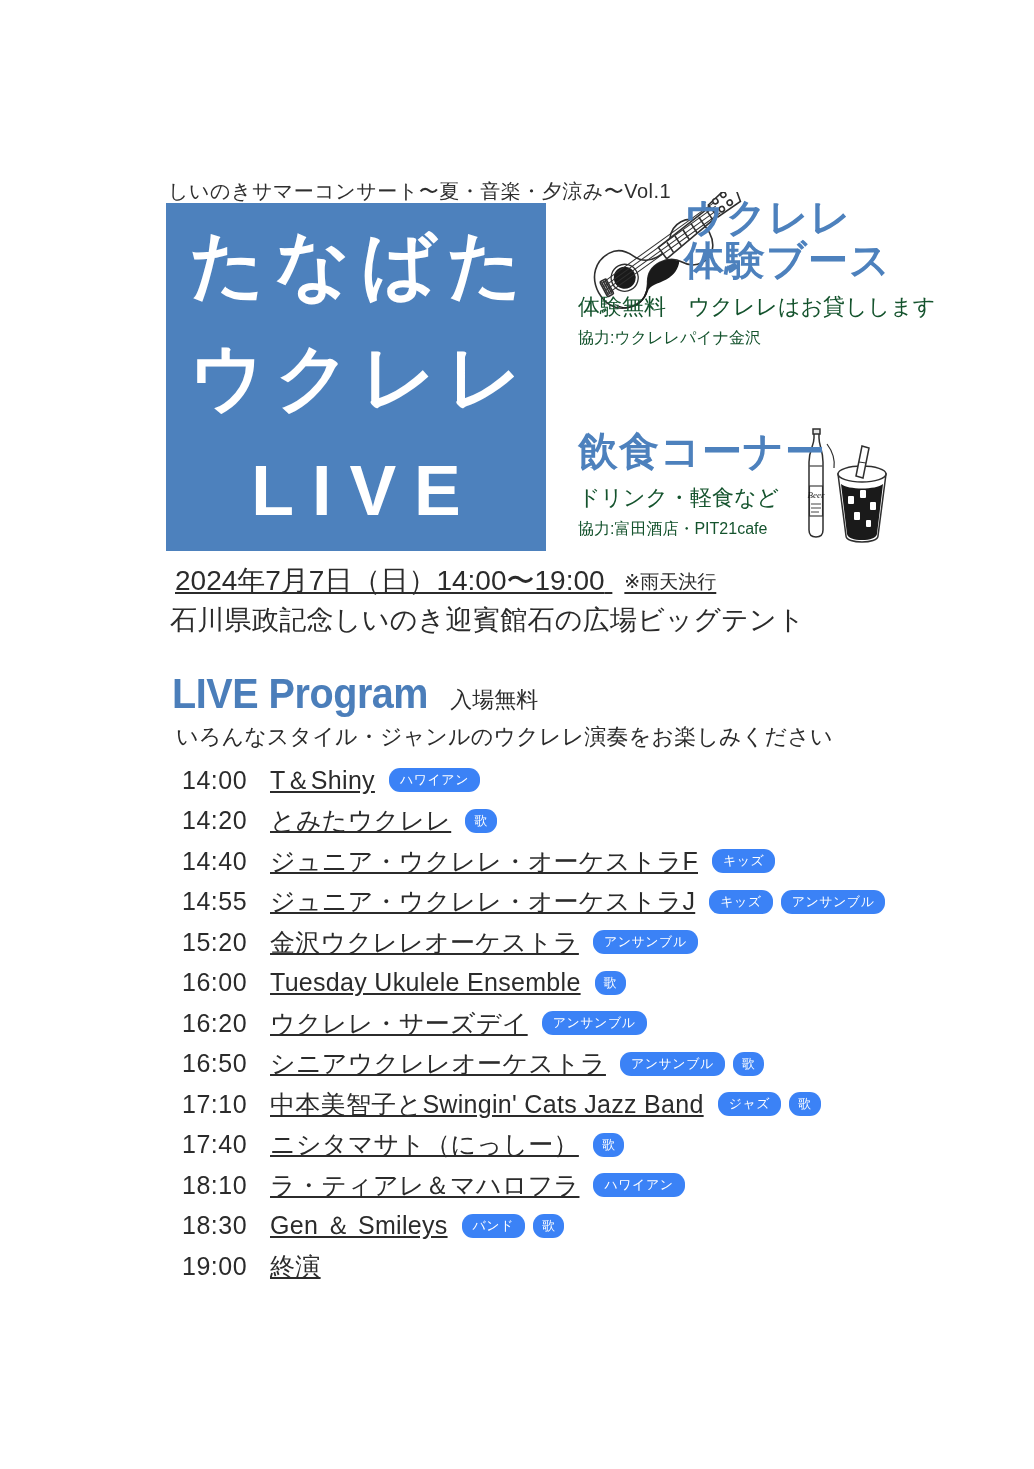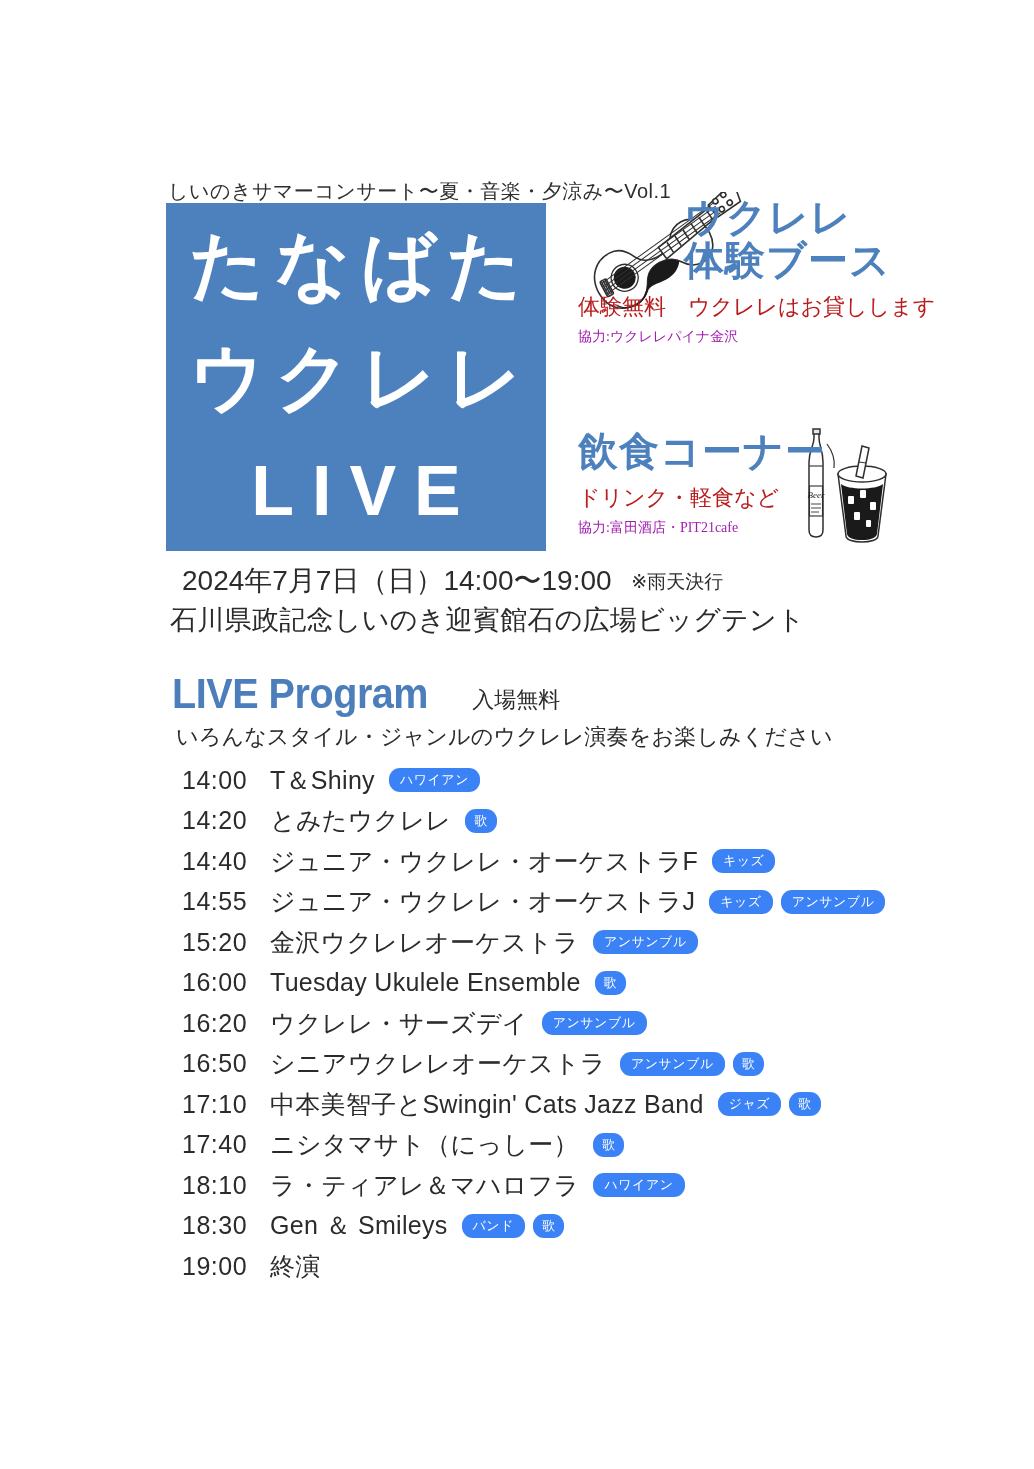--- a/index.html
+++ b/index.html
@@ -94,30 +94,29 @@
     font-size: 40px;
     margin-left: 106px;
     letter-spacing: 1px;
   }
   .booth-food .booth-heading {
     font-size: 40px;
     letter-spacing: 1px;
   }
   .booth-note {
     font-size: 22px;
-    color: #b91c1c;
+    color: #14532d;
     margin-top: 10px;
     white-space: nowrap;
   }
   .booth-credit {
-    font-size: 14px;
-    color: #a21caf;
+    font-size: 16px;
+    color: #14532d;
     margin-top: 6px;
     white-space: nowrap;
-    font-family: Liberation Serif, serif;
   }
 
   
   .uke-art {
     position: absolute;
     left: 568px;
     top: 192px;
     width: 200px;
     height: 130px;
     pointer-events: none;
@@ -128,25 +127,26 @@
     left: 790px;
     top: 422px;
     width: 100px;
     height: 124px;
     pointer-events: none;
   }
 
   
   .datetime {
     position: absolute;
-    left: 182px;
+    left: 175px;
     top: 562px;
     font-size: 28px;
     letter-spacing: 0px;
     white-space: nowrap;
+    text-decoration: underline;
   }
   .datetime .rain {
     font-size: 19px;
     margin-left: 12px;
     vertical-align: 2px;
   }
   .venue {
     position: absolute;
     left: 170px;
     top: 602px;
@@ -155,21 +155,20 @@
     white-space: nowrap;
   }
 
   
   .program-head {
     position: absolute;
     left: 172px;
     top: 672px;
     display: flex;
     align-items: flex-end;
-    gap: 22px;
   }
   .program-title {
     font-size: 43px;
     font-weight: 700;
     color: #4b7eba;
     letter-spacing: -0.5px;
     line-height: 1;
     transform: scaleX(0.92);
     transform-origin: left bottom;
     white-space: nowrap;
@@ -208,20 +207,21 @@
     flex: 0 0 82px;
     font-size: 25px;
     letter-spacing: 0.5px;
     color: #2b2b2b;
   }
   .sched-act {
     font-size: 25px;
     letter-spacing: 0.3px;
     color: #2b2b2b;
     margin-left: 6px;
+    text-decoration: underline;
   }
   .tags {
     display: flex;
     align-items: center;
     gap: 8px;
     margin-left: 14px;
   }
   .tag {
     display: inline-block;
     background: #3b82f6;

